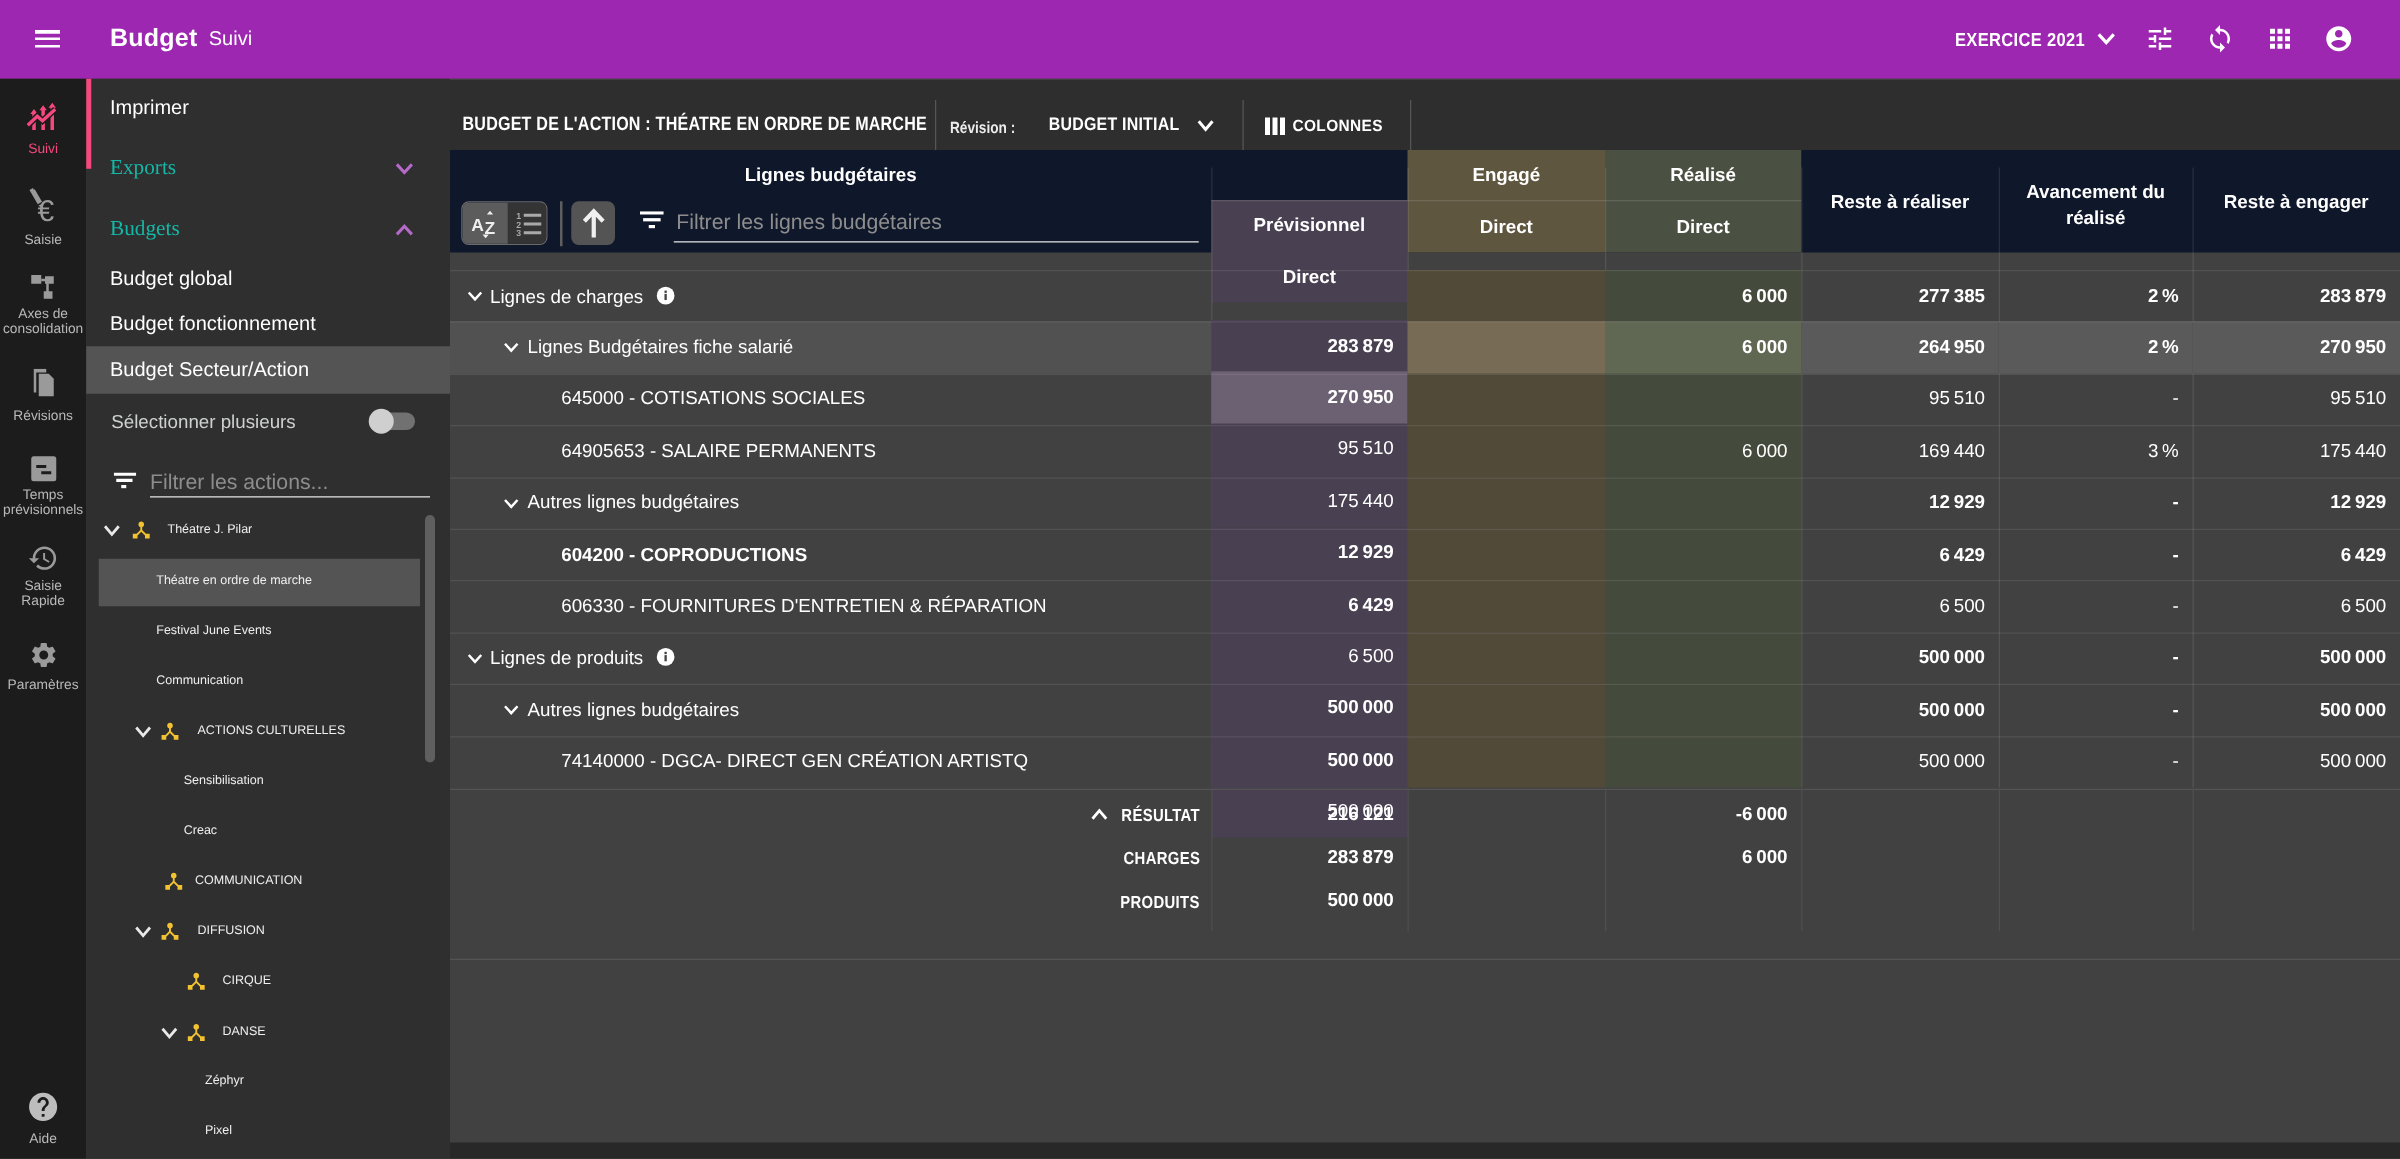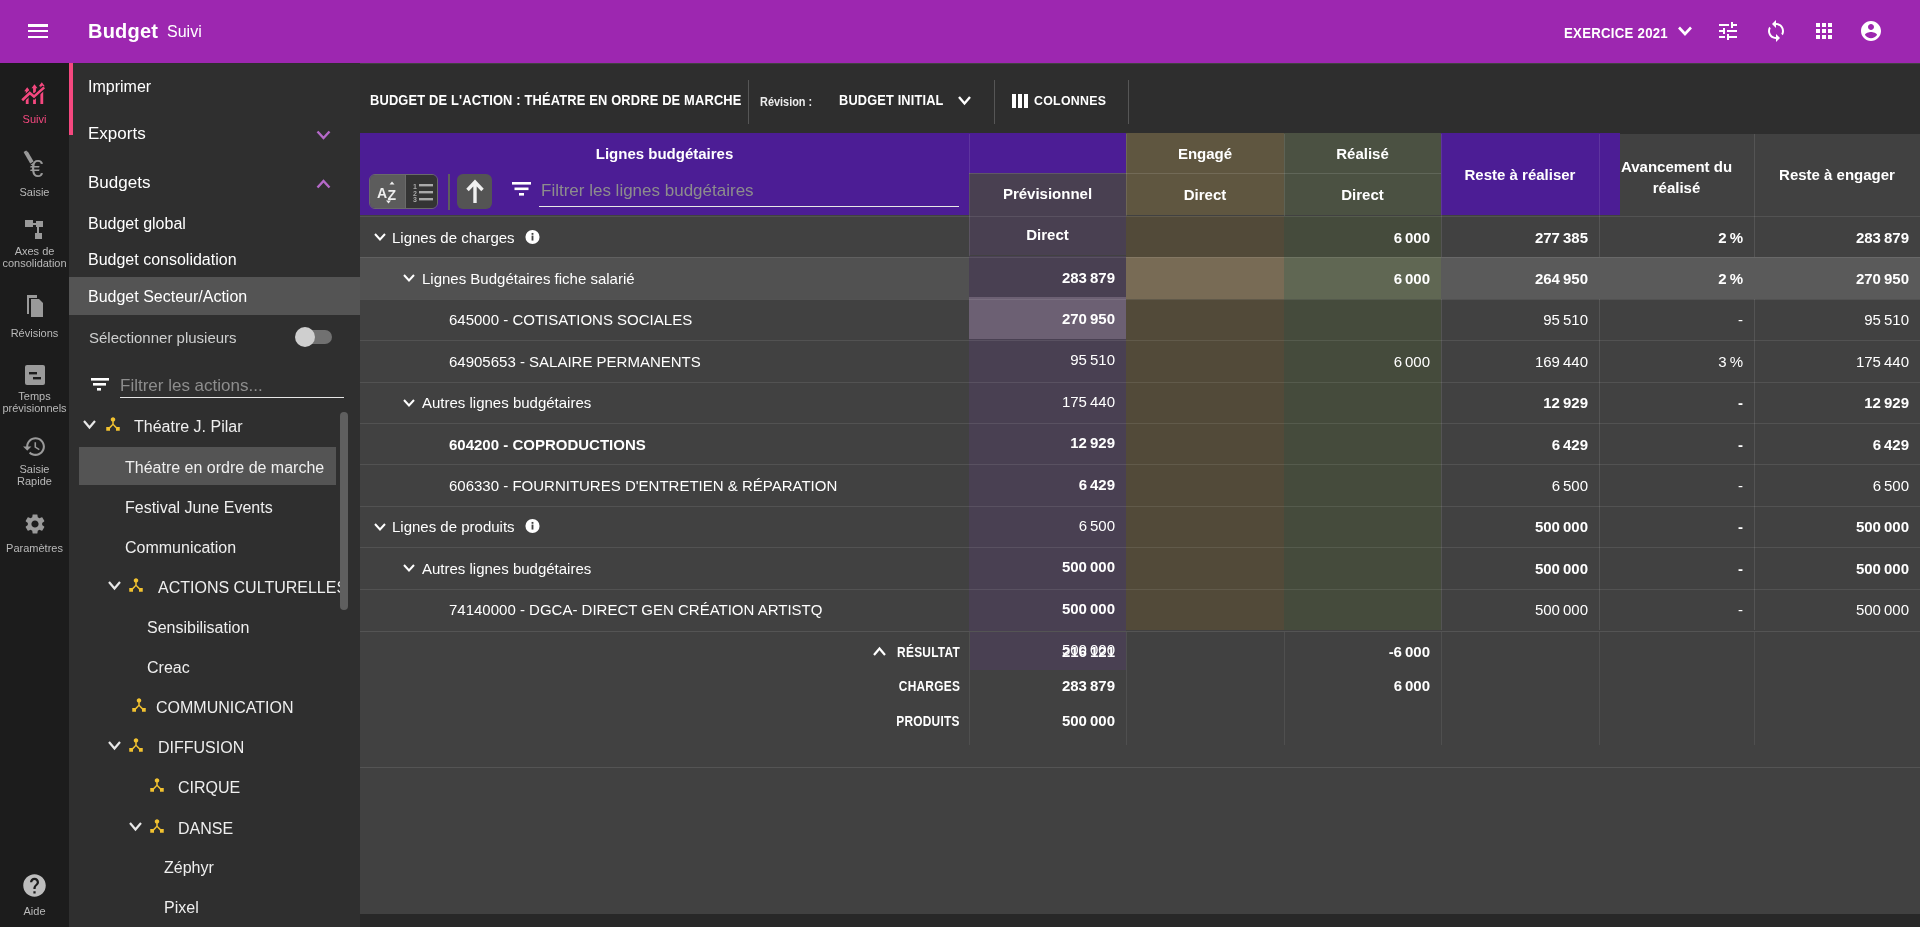--- a/index.html
+++ b/index.html
@@ -19,23 +19,23 @@
 
 #rail { position:absolute; left:0; top:63px; width:69px; height:864px; background:#1c1c1c; }
 .railitem { position:absolute; left:0; width:69px; text-align:center; color:#b9b9b9; font-size:11px; line-height:12px; }
 .railitem svg { display:block; margin:0 auto 6px auto; }
 .railitem.active { color:#f5487f; }
 #pinkbar { position:absolute; left:69px; top:63px; width:4px; height:72px; background:#f5487f; z-index:5; }
 
 
 #sidebar { position:absolute; left:69px; top:63px; width:291px; height:864px; background:#2f2f2f; }
 .sb-item { position:absolute; left:0; width:100%; font-size:16px; color:#fff; }
-.sb-purple { color:#ffffff; font-size:17px; }
+.sb-purple { color:#14b8a6; font-size:17px;font-family:Liberation Serif, serif; }
 .sb-sel { position:absolute; left:0; width:291px; height:38px; background:#545454; }
-.tree-t { position:absolute; font-size:16px; color:#efefef; white-space:nowrap; }
+.tree-t { position:absolute; font-size:10px; color:#efefef; white-space:nowrap; }
 .hub { position:absolute; }
 #sb-scroll { position:absolute; left:271px; top:349px; width:8px; height:198px; border-radius:4px; background:#5f5f5f; }
 
 
 #main { position:absolute; left:360px; top:63px; width:1560px; height:864px; background:#414141; }
 #mhead { position:absolute; left:0; top:1px; width:1560px; height:70px; background:#2e2e2e; }
 #mhead .t1 { position:absolute; left:10px; top:27px; font-size:15.5px; font-weight:bold; letter-spacing:0.2px; white-space:nowrap; transform:scaleX(0.83); transform-origin:left center; }
 #mhead .sep { position:absolute; top:16px; width:1px; height:44px; background:#565656; }
 #mhead .rev { position:absolute; left:400px; top:30px; font-size:13px; font-weight:bold; color:#ececec; transform:scaleX(0.84); transform-origin:left center; white-space:nowrap; }
 #mhead .bi { position:absolute; left:479px; top:28px; font-size:14.5px; font-weight:bold; transform:scaleX(0.88); transform-origin:left center; white-space:nowrap; letter-spacing:0.2px; }
@@ -44,21 +44,21 @@
 .c3 { left:766px; width:158px; }
 .c4 { left:924px; width:157px; }
 .c5 { left:1081px; width:158px; }
 .c6 { left:1239px; width:155px; }
 .c7 { left:1394px; width:166px; }
 .cell { position:absolute; top:0; height:100%; }
 .num { position:absolute; right:11px; top:50%; transform:translateY(-50%); font-size:15px; }
 .b { font-weight:bold; }
 
 
-#thead { position:absolute; left:0; top:70px; width:1260px; height:82px; background:#4c1d95; }
+#thead { position:absolute; left:0; top:57px; width:1560px; height:82px; background:#0f172a; }
 .hc { position:absolute; text-align:center; font-weight:bold; font-size:15px; }
 .bg-pv { background:#494051; }
 .bg-en { background:#5f5640; }
 .bg-re { background:#4b5142; }
 .cell-pv { background:#494052; }
 .cell-en { background:#524a39; }
 .cell-re { background:#454b3c; }
 .hl .cell-pv { background:#6c6073; }
 .hl .cell-en { background:#786b55; }
 .hl .cell-re { background:#606753; }
@@ -194,21 +194,21 @@
   <div class="sb-item" style="left:19px; top:15px;">Imprimer</div>
   <div class="sb-item sb-purple" style="left:19px; top:61px;">Exports</div>
   <svg class="abs" style="left:246px; top:66px;" width="17" height="12" viewBox="0 0 17 12">
       <path d="M2.5 2.5 L8.5 9 L14.5 2.5" stroke="#b569c8" stroke-width="2.4" fill="none"></path>
     </svg>
   <div class="sb-item sb-purple" style="left:19px; top:110px;">Budgets</div>
   <svg class="abs" style="left:246px; top:115px;" width="17" height="12" viewBox="0 0 17 12">
       <path d="M2.5 9.5 L8.5 3 L14.5 9.5" stroke="#b569c8" stroke-width="2.4" fill="none"></path>
     </svg>
   <div class="sb-item" style="left:19px; top:152px;">Budget global</div>
-  <div class="sb-item" style="left:19px; top:188px;">Budget consolidation</div>
+  <div class="sb-item" style="left:19px; top:188px;">Budget fonctionnement</div>
   <div class="sb-sel" style="top:214px;"></div>
   <div class="sb-item" style="left:19px; top:225px;">Budget Secteur/Action</div>
   <div class="sb-item" style="left:20px; top:266px; font-size:15px; color:#cfd0d0;">Sélectionner plusieurs</div>
 
   <div class="abs" style="left:232px; top:267px; width:31px; height:14px; border-radius:7px; background:#717171;"></div>
   <div class="abs" style="left:226px; top:264px; width:20px; height:20px; border-radius:50%; background:#cfcfcf;"></div>
 
   <svg class="abs" style="left:22px; top:315px;" width="18" height="13" viewBox="0 0 18 13" fill="#fff">
       <rect x="0" y="0" width="18" height="2.6"></rect>
       <rect x="2" y="5" width="13" height="2.6"></rect>

